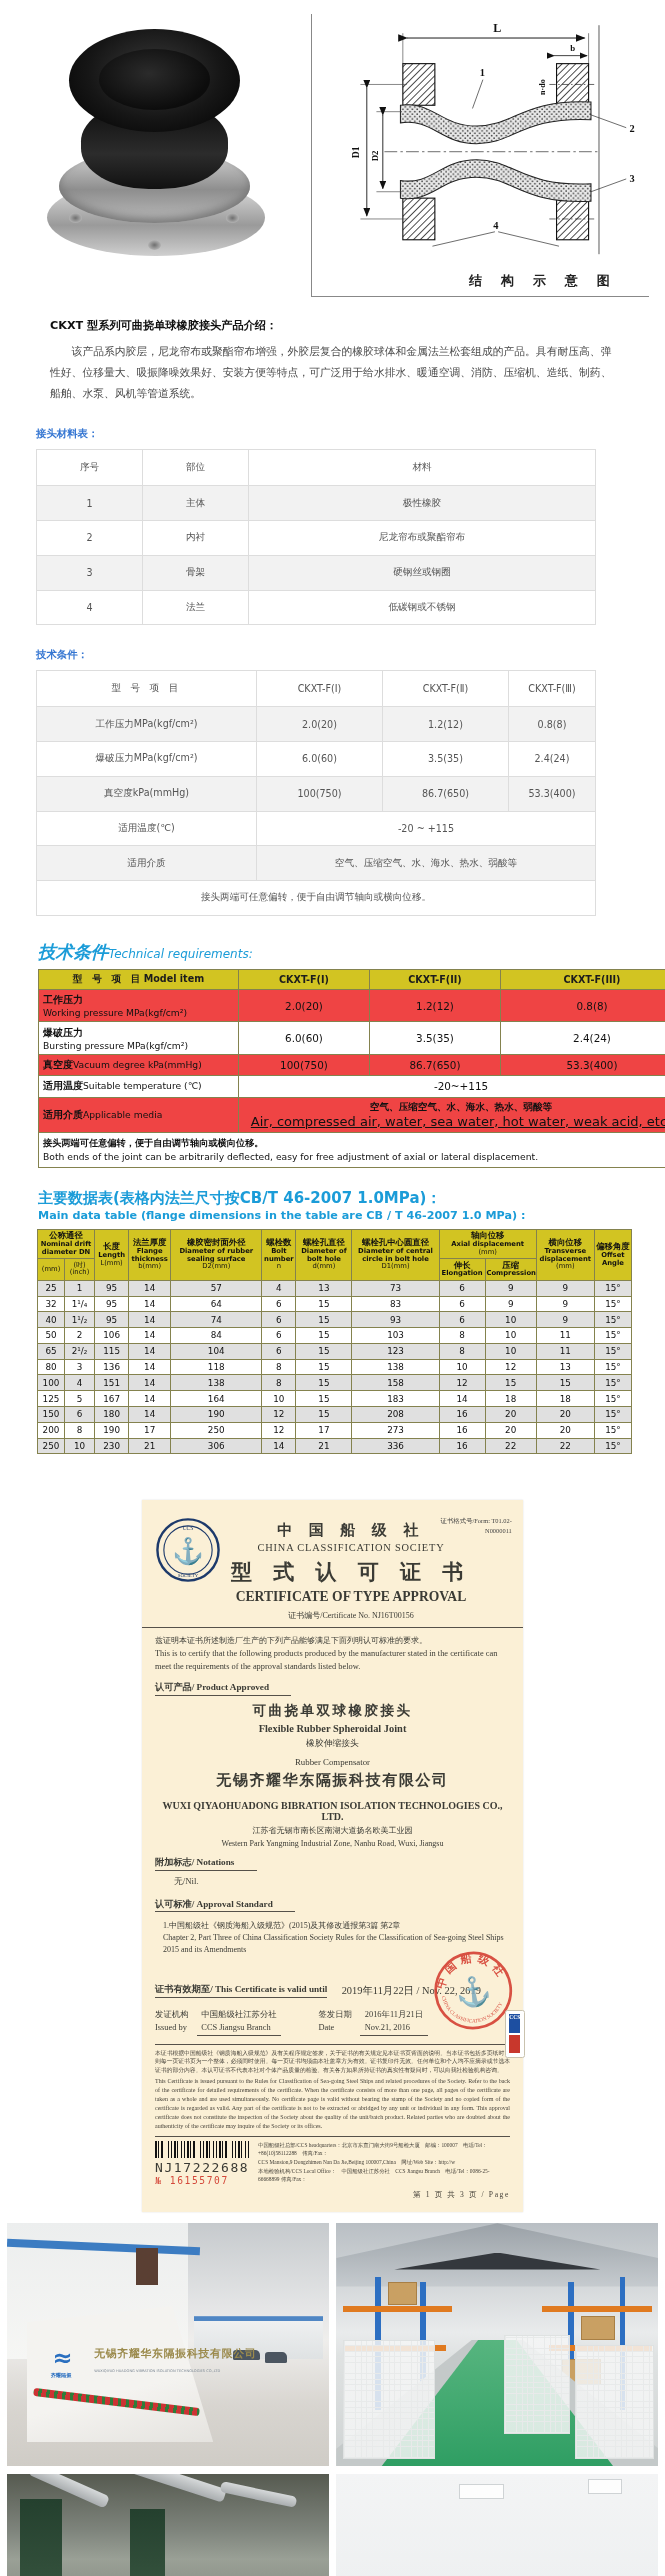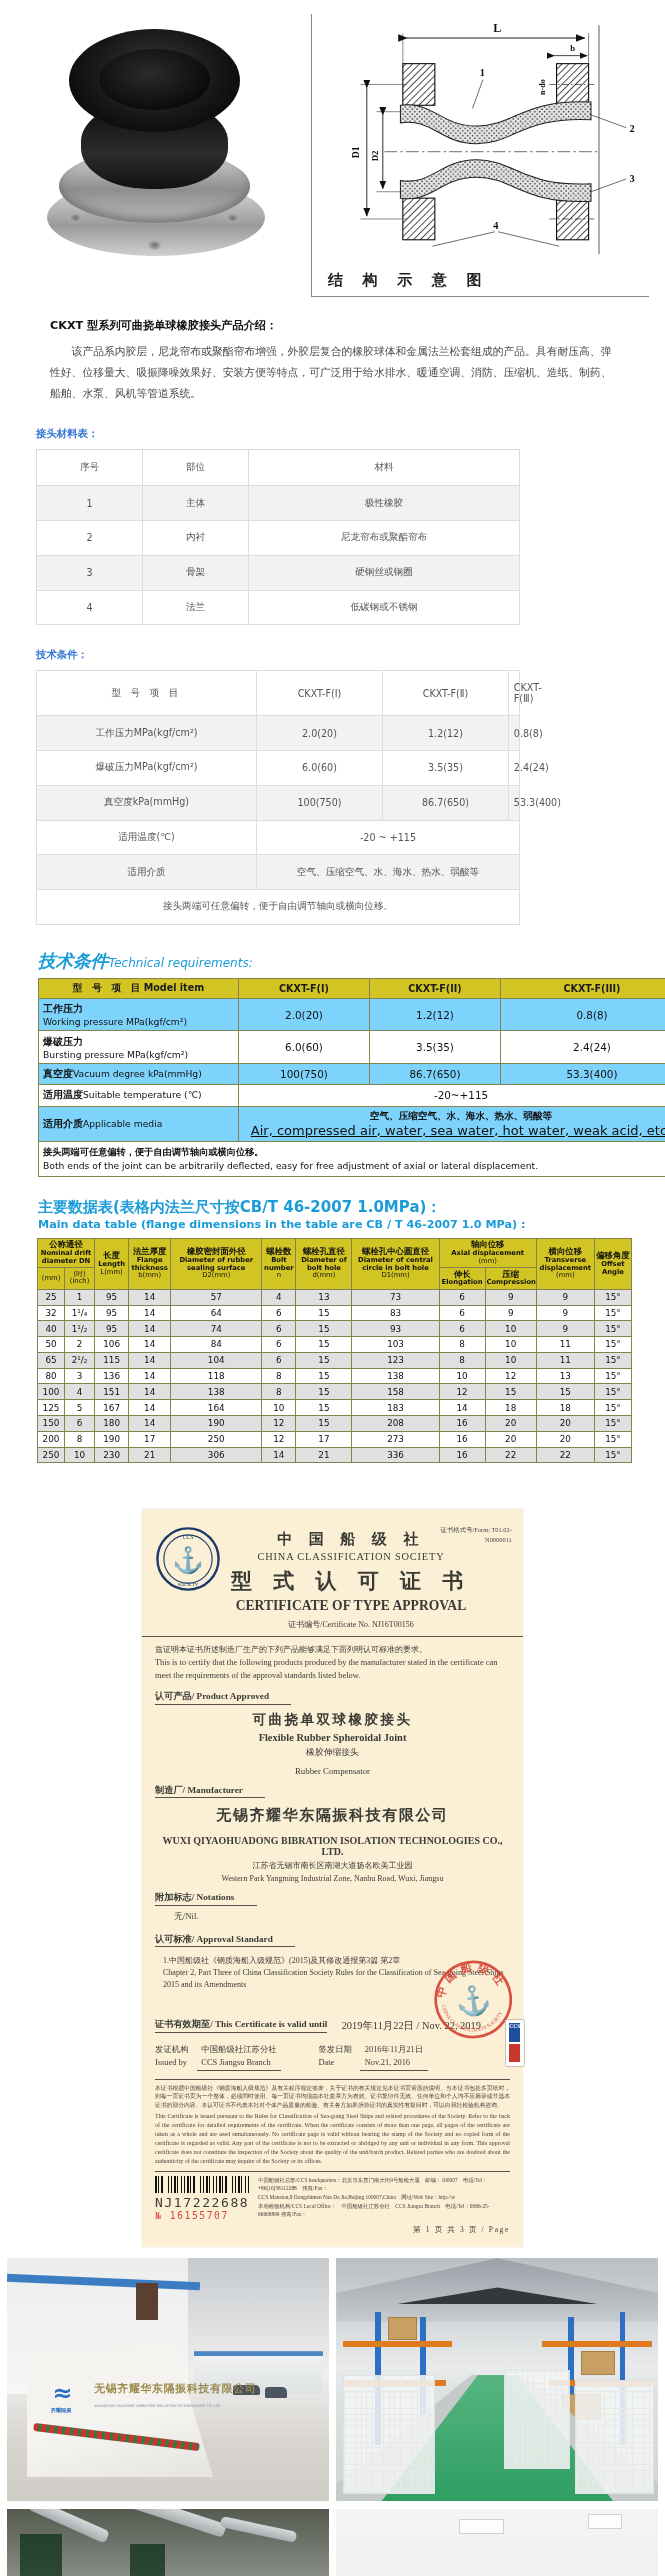--- a/index.html
+++ b/index.html
@@ -21,36 +21,36 @@
   
   .media-row{display:flex;margin-top:14.4px;}
   .product-photo{position:relative;width:240px;height:252px;margin-left:37px;background:#fff;flex:none;}
   .pp-collar{position:absolute;left:32px;top:14.4px;width:171px;height:103px;border-radius:50%;background:radial-gradient(ellipse at 50% 42%,#3a3a3a 0%,#161616 55%,#000 100%);}
   .pp-hole{position:absolute;left:62px;top:35px;width:111px;height:61px;border-radius:50%;background:radial-gradient(ellipse at 45% 40%,#2b2b2b 0%,#0c0c0c 70%);}
   .pp-body{position:absolute;left:44px;top:87px;width:147px;height:88px;border-radius:46%;background:linear-gradient(180deg,#0c0c0c,#2c2c2c 60%,#111);}
   .pp-ring{position:absolute;left:22.4px;top:135px;width:191px;height:74px;border-radius:50%;background:linear-gradient(180deg,#d9d9d9,#8e8e8e 55%,#bcbcbc);box-shadow:inset 0 -4.8px 8px #777;}
   .pp-base{position:absolute;left:9.6px;top:165px;width:218px;height:77px;border-radius:50%;background:linear-gradient(180deg,#e8e8e8,#9a9a9a 60%,#cfcfcf);}
   .pp-bolt{position:absolute;width:13px;height:9.6px;border-radius:50%;background:radial-gradient(#6f6f6f,#cfcfcf);}
   .diagram{position:relative;margin-left:34px;width:337px;height:282px;border-left:0.8px solid #888;border-bottom:0.8px solid #888;flex:none;}
-  .diag-caption{position:absolute;left:16px;right:32px;bottom:6.4px;text-align:left;font-size:15px;font-weight:bold;letter-spacing:7.2px;color:#222;}
+  .diag-caption{position:absolute;left:16px;right:32px;bottom:6.4px;text-align:right;font-size:13px;font-weight:bold;letter-spacing:7.2px;color:#222;}
 
   
   table{border-collapse:collapse;table-layout:fixed;}
-  .ptable{width:484px;margin-left:36px;font-size:9.6px;color:#555;}
+  .ptable{width:560px;margin-left:36px;font-size:9.6px;color:#555;}
   .ptable td{border:0.8px solid #ddd;text-align:center;padding:10.4px 4.8px;background:#fff;}
   .ptable tr.alt td{background:#f2f2f2;}
   .ptable tr.hd td{color:#555;padding:11.2px 4.8px;}
   .ls{letter-spacing:3.2px;}
 
   
   .ytable{width:646px;margin-left:38px;font-size:9.6px;color:#111;}
   .ytable th,.ytable td{border:0.8px solid #84824e;padding:3.2px 4px;text-align:center;vertical-align:middle;}
   .ytable th{background:#d2c422;font-weight:bold;color:#1c1c1c;}
   .ytable td{background:#fff;}
-  .ytable tr.galt td{background:#7dd3fc;}
+  .ytable tr.galt td{background:#ef4444;}
   .ytable .lbl{text-align:left;font-size:9.2px;}
   .ytable .lbl b{font-size:10px;}
   .ytable .vcell{font-size:10.4px;}
   .note-cell{text-align:left !important;font-size:9.2px;line-height:1.5;background:#fff !important;}
   .mini-en{font-size:13px;text-decoration:underline;}
 
   
   .mtable{width:595px;margin-left:37px;font-size:8.8px;color:#111;}
   .mtable th{background:#d2c422;border:0.8px solid #84824e;padding:1.6px 0.8px;line-height:1.15;}
   .mtable td{border:0.8px solid #84824e;text-align:center;padding:2.4px 0.8px;background:#fff;}
@@ -624,21 +624,20 @@
       <div>兹证明本证书所述制造厂生产的下列产品能够满足下面列明认可标准的要求。</div>
       <div class="en">This is to certify  that the following products produced by the manufacturer stated in the certificate can meet the requirements of the approval standards listed below.</div>
     </div>
     <div><span class="cert-label">认可产品/ Product Approved</span></div>
     <div class="cert-center">
       <div class="prod-cn">可曲挠单双球橡胶接头</div>
       <div class="prod-en">Flexible Rubber Spheroidal Joint</div>
       <div class="prod2-cn">橡胶伸缩接头</div>
       <div class="prod2-en">Rubber Compensator</div>
     </div>
-    <div><span class="cert-label">制造厂/ Manufacturer</span></div>
     <div class="cert-center">
       <div class="manu-cn">无锡齐耀华东隔振科技有限公司</div>
       <div class="manu-en">WUXI QIYAOHUADONG BIBRATION ISOLATION TECHNOLOGIES CO., LTD.</div>
       <div class="addr">江苏省无锡市南长区南湖大道扬名欧美工业园</div>
       <div class="addr">Western Park Yangming Industrial Zone, Nanhu Road, Wuxi, Jiangsu</div>
     </div>
     <div><span class="cert-label">附加标志/ Notations</span></div>
     <div class="nil">无/Nil.</div>
     <div><span class="cert-label">认可标准/ Approval Standard</span></div>
     <div class="std">

